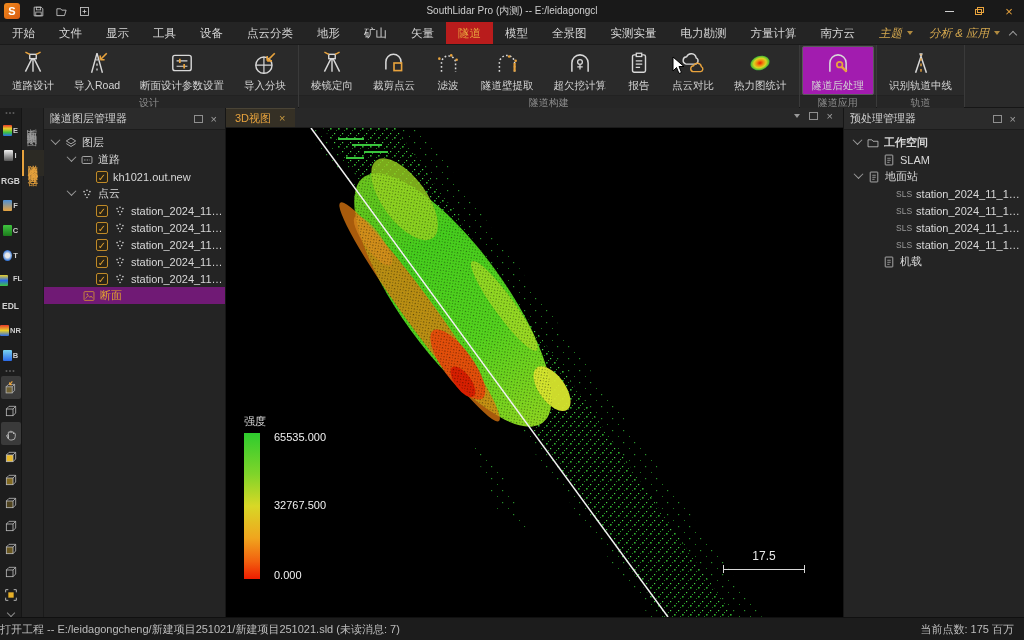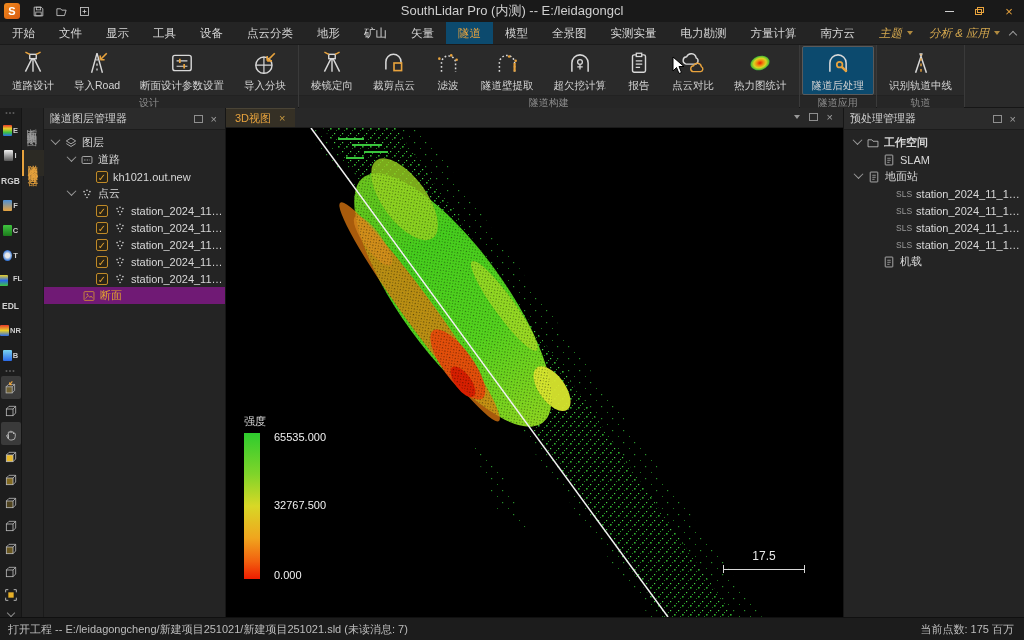--- a/index.html
+++ b/index.html
@@ -5,46 +5,46 @@
   * { margin:0; padding:0; box-sizing:border-box; }
   html,body { background:#000; }
   body { font-family:"Liberation Sans","DejaVu Sans",sans-serif; }
   .app { position:relative; width:1024px; height:640px; background:#242424; overflow:hidden; color:#d6d6d6; }
 
   
   .titlebar { position:absolute; left:0; top:0; width:1024px; height:22px; background:#191919; display:flex; align-items:center; }
   .applogo { width:16px; height:16px; margin-left:4px; border-radius:3px; background:linear-gradient(135deg,#f08a1d,#d95b10); color:#fff; font-size:11px; font-weight:bold; display:flex; align-items:center; justify-content:center; }
   .qat { display:flex; gap:10px; margin-left:12px; }
   .qat svg { width:13px; height:13px; }
-  .tb-title { position:absolute; left:50%; transform:translateX(-50%); font-size:13px; color:#cfcfcf; white-space:nowrap; }
+  .tb-title { position:absolute; left:50%; transform:translateX(-50%); font-size:10px; color:#cfcfcf; white-space:nowrap; }
   .wincontrols { margin-left:auto; display:flex; align-items:center; height:100%; }
   .winbtn { width:30px; height:100%; display:flex; align-items:center; justify-content:center; }
   .minbar { width:9px; height:1px; background:#cfcfcf; }
   .maxico { position:relative; width:9px; height:8px; }
   .maxico .sq { position:absolute; border:1px solid #e8a33d; }
   .maxico .sq.b { left:0; bottom:0; width:7px; height:6px; background:#191919; }
   .maxico .sq.f { right:0; top:0; width:7px; height:6px; }
   .closex { color:#e8a33d; font-size:13px; line-height:1; }
 
   
   .menubar { position:absolute; left:0; top:22px; width:1024px; height:23px; background:#242424; display:flex; align-items:center; font-size:11.5px; border-bottom:1px solid #1a1a1a; }
   .menuitem { padding:0 12px; height:100%; display:flex; align-items:center; color:#d6d6d6; cursor:default; }
-  .menuitem.active { background:#0c4a6e; color:#e8a33d; }
+  .menuitem.active { background:#b91c1c; color:#e8a33d; }
   .menu-right { margin-left:auto; display:flex; align-items:center; gap:4px; padding-right:8px; }
   .menu-right .mi { display:flex; align-items:center; gap:5px; padding:0 6px; color:#d6a94f; font-size:11.5px;font-style:italic; }
   .dd { width:0; height:0; border-left:3.5px solid transparent; border-right:3.5px solid transparent; border-top:4px solid #b08a3f; }
   .chev-up { width:6px; height:6px; border-left:1.5px solid #9a9a9a; border-top:1.5px solid #9a9a9a; transform:rotate(45deg); margin-top:3px; }
 
   
   .ribbon { position:absolute; left:0; top:45px; width:1024px; height:63px; background:#2a2a2a; display:flex; border-bottom:1px solid #161616; }
   .rgroup { display:flex; flex-direction:column; border-right:1px solid #3a3a3a; }
   .rgroup.lit { background:#303030; }
   .rbuttons { flex:1; display:flex; align-items:stretch; padding:1px 2px 0 2px; }
   .rbtn { display:flex; flex-direction:column; align-items:center; justify-content:flex-start; padding:3px 9px 1px 9px; border-radius:2px; border:1px solid transparent; }
-  .rbtn.active { background:#0c4a6e; border-color:#5a5a5a; }
+  .rbtn.active { background:#a21caf; border-color:#5a5a5a; }
   .rbtn svg { width:26px; height:26px; }
   .rbtn .rlabel { font-size:10.5px; color:#d4d4d4; margin-top:3px; white-space:nowrap; }
   .rgrouplabel { height:15px; text-align:center; font-size:10px; color:#8f8f8f; background:#262626; border-top:1px solid #222; line-height:14px; }
 
   
   .main { position:absolute; left:0; top:108px; width:1024px; height:509px; display:flex; background:#242424; }
 
   
   .dock { width:22px; background:#1d1d1d; border-right:1px solid #151515; display:flex; flex-direction:column; align-items:center; padding-top:2px; }
   .dock .dots { color:#5a5a5a; font-size:7px; letter-spacing:1px; height:8px; line-height:6px; }
@@ -84,21 +84,21 @@
   .trow .twist { width:7px; height:7px; border-right:1.3px solid #9a9a9a; border-bottom:1.3px solid #9a9a9a; transform:rotate(45deg) translate(-1px,-1px); margin:0 5px 3px 4px; flex:none; }
   .trow .tico { width:14px; height:14px; margin-right:4px; flex:none; }
   .trow .tico svg { width:14px; height:14px; }
   .trow.sel { background:#701a75; color:#e0a030; }
   .cbx { width:12px; height:12px; border:1px solid #c08a28; border-radius:2px; background:#2a2416; color:#e0a030; font-size:10px; line-height:11px; text-align:center; margin-right:5px; flex:none; }
   .sls { font-size:8.5px; color:#9a9a9a; margin-right:4px; flex:none; }
   .tlabel { overflow:hidden; text-overflow:ellipsis; }
 
   
   .center { flex:1; display:flex; flex-direction:column; background:#242424; }
-  .tabbar { height:20px; background:#282828; display:flex; align-items:flex-end; border-bottom:1px solid #1a1a1a; }
+  .tabbar { height:20px; background:#282828; display:flex; border-bottom:1px solid #1a1a1a; }
   .vtab3d { height:19px; background:#353025; color:#e8a33d; font-size:11px; display:flex; align-items:center; gap:8px; padding:0 9px; border-top:1px solid #4a4436; }
   .vtab3d .x { color:#c89a40; font-size:11px; }
   .tabbar-right { margin-left:auto; display:flex; align-items:center; gap:9px; padding:0 8px 4px 0; }
   .tabbar-right .dd { border-top-color:#9a9a9a; }
   .tabbar-right .pico { margin:0; }
   .viewport { position:relative; flex:1; background:#000; overflow:hidden; }
   .viewport svg.scene { position:absolute; left:0; top:0; }
 
   .legend { position:absolute; left:18px; top:286px; }
   .legend .ltitle { font-size:11px; color:#d8d8d8; margin-bottom:4px; }
@@ -109,21 +109,21 @@
   .llab.max { top:-2px; } .llab.mid { top:66px; } .llab.min { bottom:-2px; }
 
   .scalebar { position:absolute; right:38px; bottom:44px; width:82px; }
   .scalebar .sval { text-align:center; color:#e8e8e8; font-size:12px; margin-bottom:2px; }
   .scalebar .sline { position:relative; height:8px; border-left:1px solid #d8d8d8; border-right:1px solid #d8d8d8; }
   .scalebar .sline::-moz-selection{background:none;}
   .scalebar .smid { position:absolute; left:0; right:0; top:4px; height:1px; background:#d8d8d8; }
 
   
   .statusbar { position:absolute; left:0; top:617px; width:1024px; height:23px; background:#1c1c1c; border-top:1px solid #101010; display:flex; align-items:center; font-size:11px; color:#bdbdbd; }
-  .statusbar .sleft { margin-left:8px; white-space:nowrap; }
+  .statusbar .sleft { white-space:nowrap; }
   .statusbar .sright { margin-left:auto; margin-right:10px; white-space:nowrap; }
 
   .cursor { position:absolute; left:672px; top:56px; width:13px; height:19px; z-index:50; }
 </style>
 </head>
 <body>
 
 <svg width="0" height="0" style="position:absolute">
   <defs>
     <radialGradient id="heatg" cx="50%" cy="50%" r="50%">

